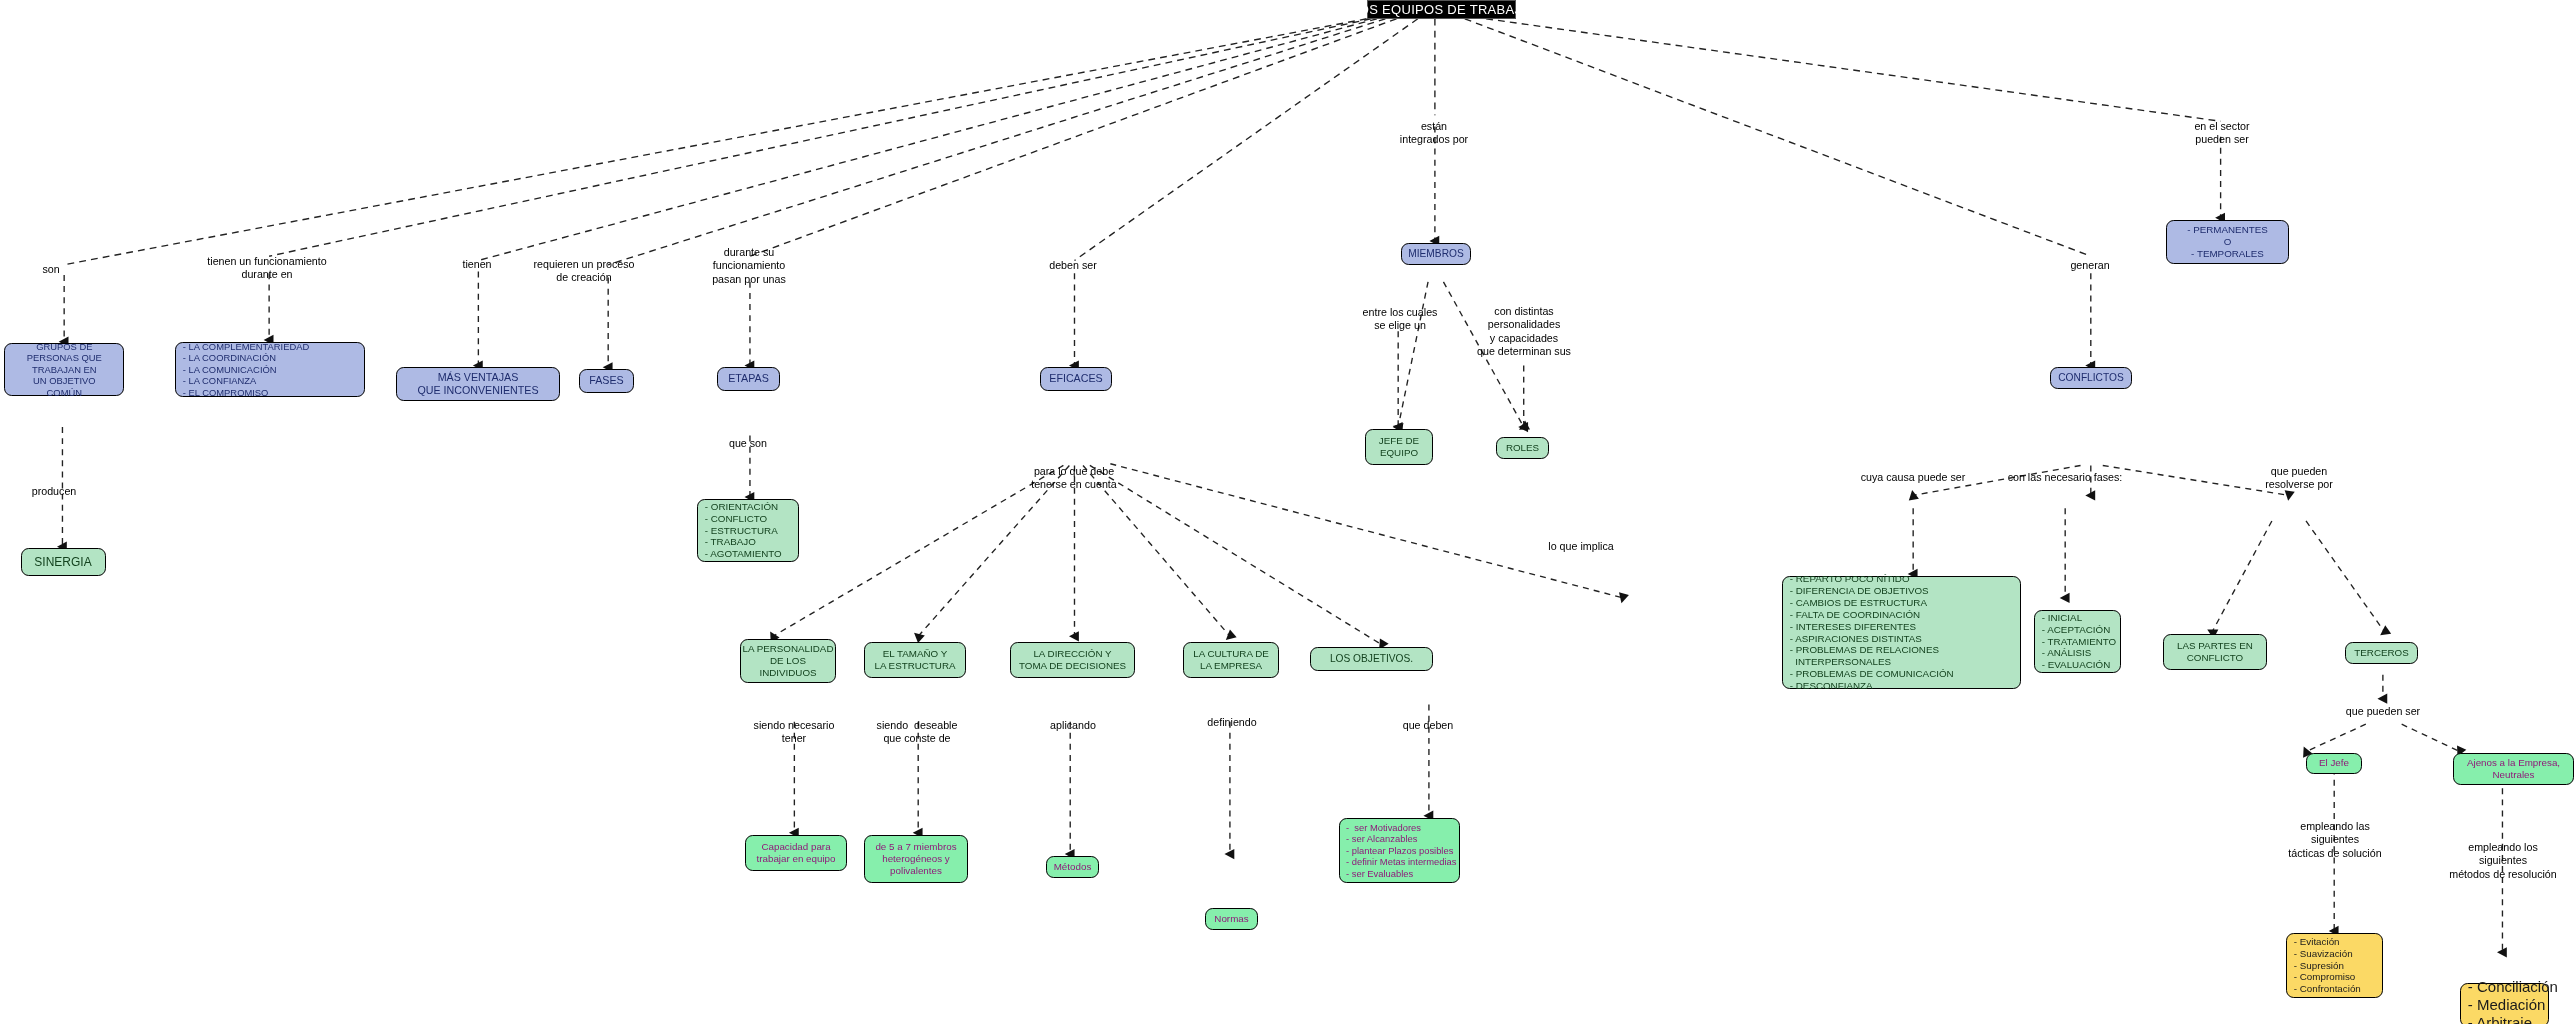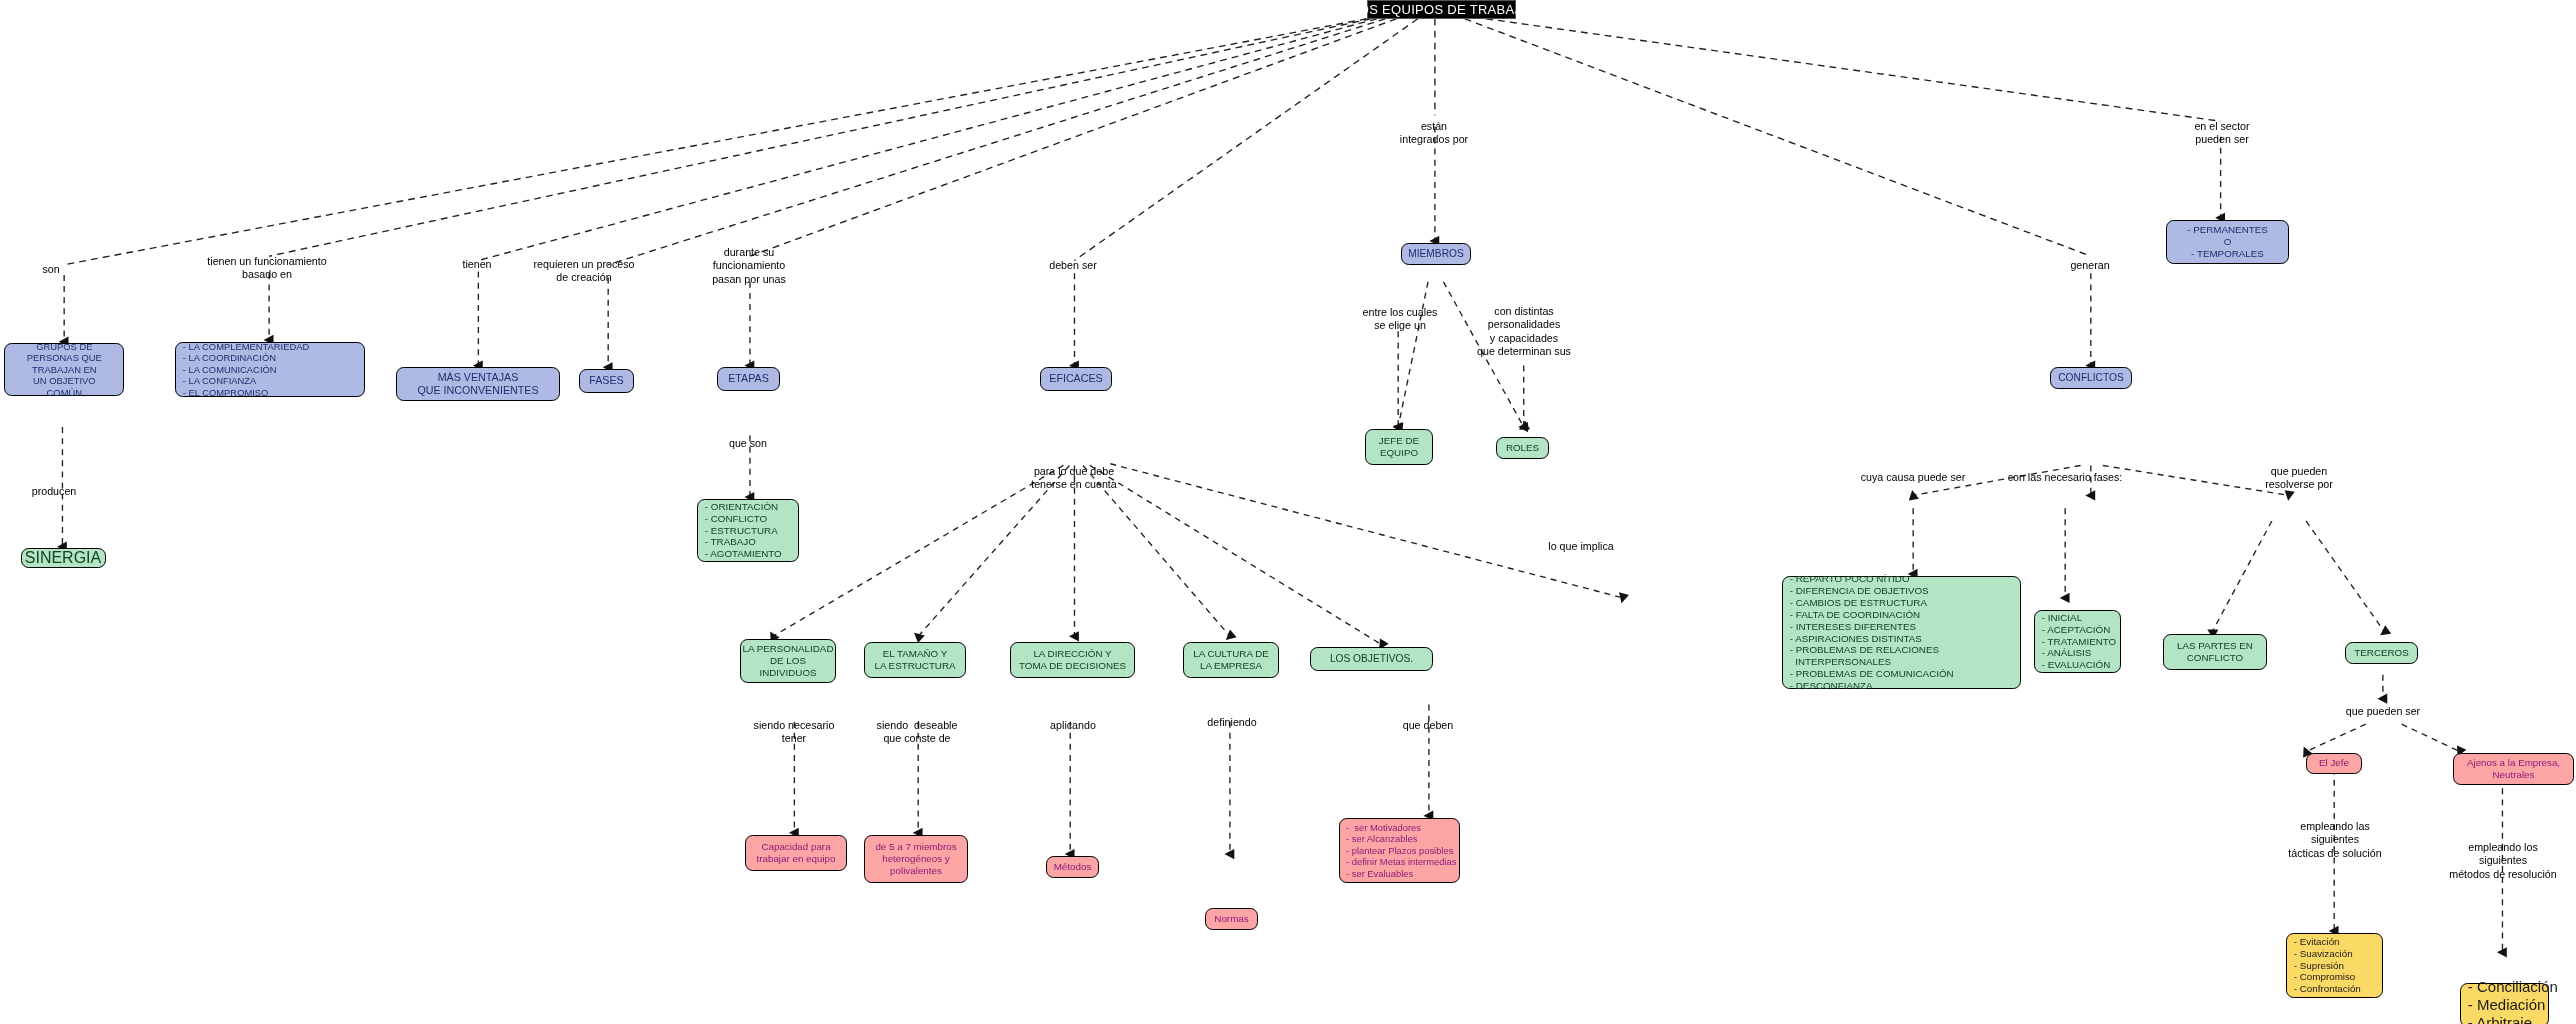--- a/index.html
+++ b/index.html
@@ -52,21 +52,21 @@
     background: #aebae4;
     color: #1f2d6e;
   }
   
   .n-green {
     background: #b3e4c4;
     color: #14431f;
   }
   
   .n-pink {
-    background: #fca5a5;
+    background: #86efac;
     color: #8f1a7a;
   }
   
   .n-yellow {
     background: #fbd965;
     color: #1b1b1b;
   }
 
   .label {
     position: absolute;
@@ -180,21 +180,21 @@
   </div>
 
   <div class="node n-blue n-center" style="left:4.3px; top:343px; width:120px; height:53px; font-size:9.4px; padding:2.6px 3.4px;">
     <span class="ln">GRUPOS DE
 PERSONAS QUE
 TRABAJAN EN
 UN OBJETIVO
 COMÚN</span>
   </div>
 
-  <div class="node n-green n-center" style="left:20.5px; top:548px; width:85px; height:20px; font-size:16px;align-items:center;">
+  <div class="node n-green n-center" style="left:20.5px; top:548px; width:85px; height:28px; font-size:12px;align-items:center;">
     <span class="ln">SINERGIA</span>
   </div>
 
   <div class="node n-blue n-left" style="left:175px; top:342px; width:190px; height:55px; font-size:9.4px; padding:2.6px 6.8px;">
     <span class="ln">- LA COMPLEMENTARIEDAD
 - LA COORDINACIÓN
 - LA COMUNICACIÓN
 - LA CONFIANZA
 - EL COMPROMISO</span>
   </div>
@@ -349,21 +349,21 @@
 
   <div class="node n-yellow n-left" style="left:2460px; top:983px; width:89px; height:44px; font-size:15px; padding:2.6px 6.8px;">
     <span class="ln">- Conciliación
 - Mediación
 - Arbitraje</span>
   </div>
 
   <div class="label" style="left:51px; top:263px;">son</div>
   <div class="label" style="left:54px; top:485px;">producen</div>
   <div class="label" style="left:267px; top:255px;">tienen un funcionamiento
-basado en</div>
+durante en</div>
   <div class="label" style="left:477px; top:258px;">tienen</div>
   <div class="label" style="left:584px; top:258px;">requieren un proceso
 de creación</div>
   <div class="label" style="left:749px; top:246px;">durante su
 funcionamiento
 pasan por unas</div>
   <div class="label" style="left:748px; top:437px;">que son</div>
   <div class="label" style="left:1073px; top:259px;">deben ser</div>
   <div class="label" style="left:1074px; top:465px;">para lo que debe
 tenerse en cuenta</div>

